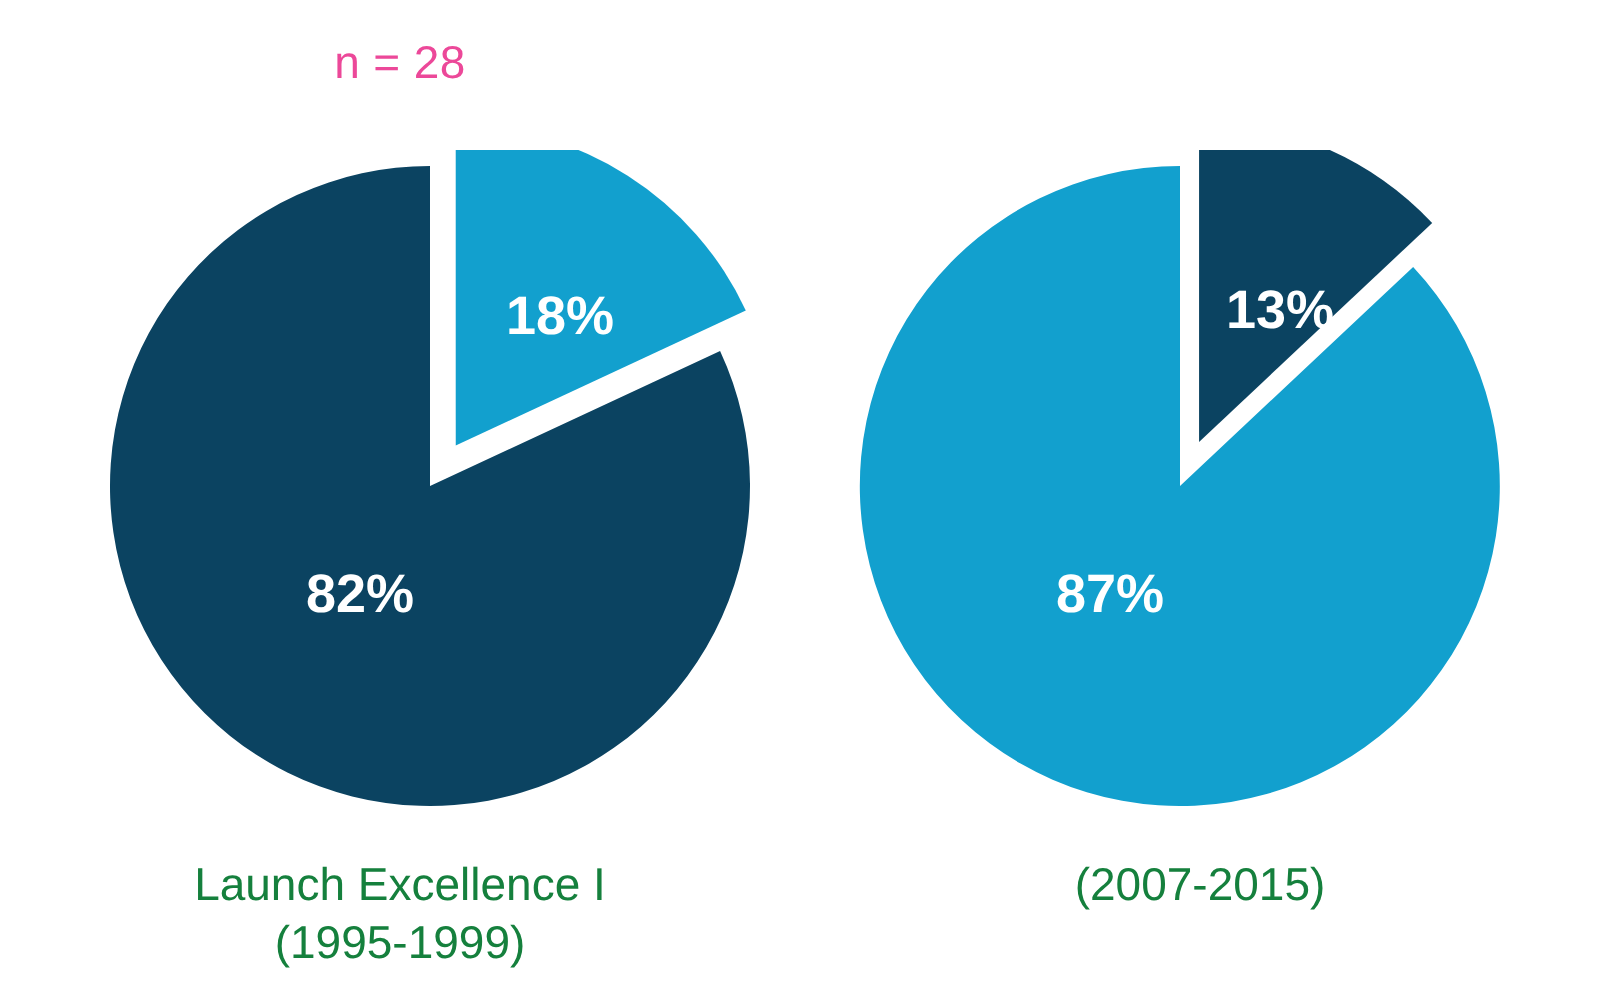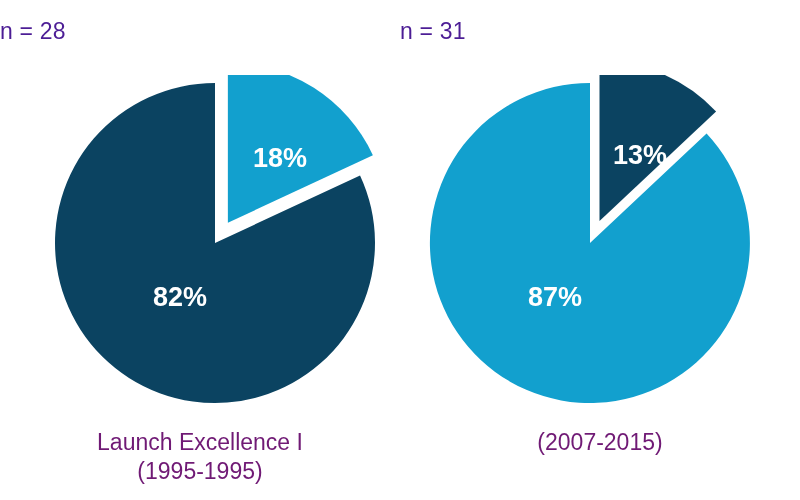--- a/index.html
+++ b/index.html
@@ -18,22 +18,23 @@
     top:0;
     width:400px;
     height:500px;
   }
   #panel-left{left:0;}
   #panel-right{left:400px;}
 
   .n-label{
     position:absolute;
     top:18px;left:0;width:400px;
+    text-align:center;
     font-size:23px;
-    color:#4c1d95;
+    color:#ec4899;
     letter-spacing:.2px;
     white-space:nowrap;
   }
 
   .pie-wrap{
     position:absolute;
     top:75px;
     left:8px;
     width:384px;
     height:340px;
@@ -48,21 +49,21 @@
     text-anchor:middle;
     dominant-baseline:central;
   }
 
   .cat-label{
     position:absolute;
     top:428px;left:0;width:400px;
     text-align:center;
     font-size:23px;
     line-height:29px;
-    color:#701a75;
+    color:#15803d;
     white-space:nowrap;
   }
   .cat-label .line2{display:block;}
 </style>
 </head>
 <body>
 
 <div id="figure">
 
   <div class="panel" id="panel-left">
@@ -84,27 +85,26 @@
                    Z"></path>
         </g>
 
         <text class="slice-label" x="172" y="222">82%</text>
         <text class="slice-label" x="272" y="83">18%</text>
       </svg>
     </div>
 
     <div class="cat-label">
       <span>Launch Excellence I</span>
-      <span class="line2">(1995-1995)</span>
+      <span class="line2">(1995-1999)</span>
     </div>
   </div>
 
   <div class="panel" id="panel-right">
 
-    <div class="n-label">n = 31</div>
 
     <div class="pie-wrap">
       <svg class="pie-svg" viewBox="0 0 384 340" xmlns="http://www.w3.org/2000/svg">
 
         <path fill="#12a0ce" d="M 182 168
                  L 298.57 58.50
                  A 160 160 0 1 1 182 8
                  Z"></path>
 
         <g>

